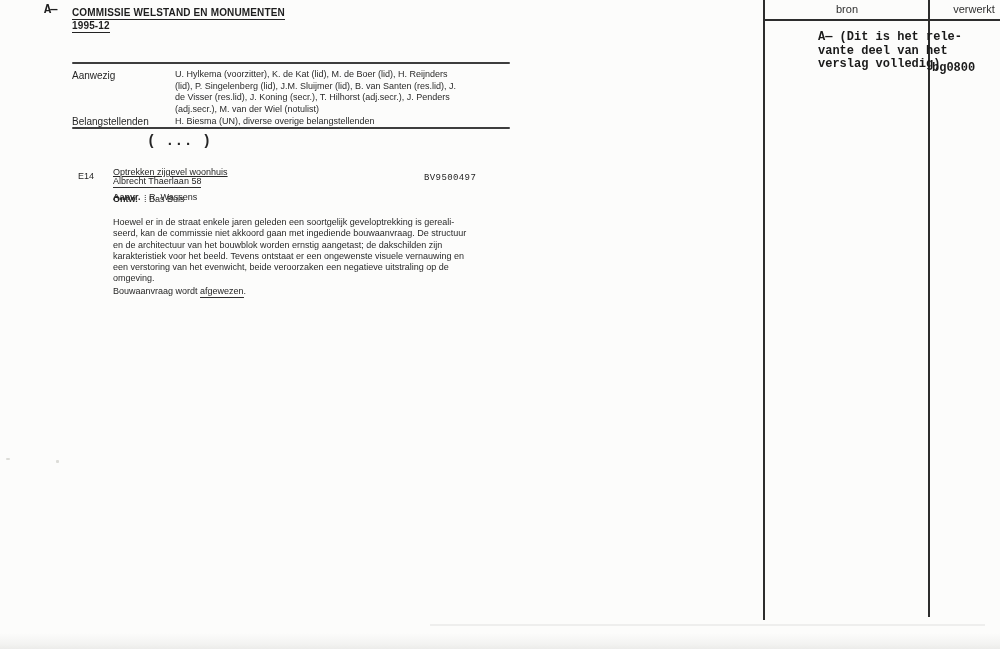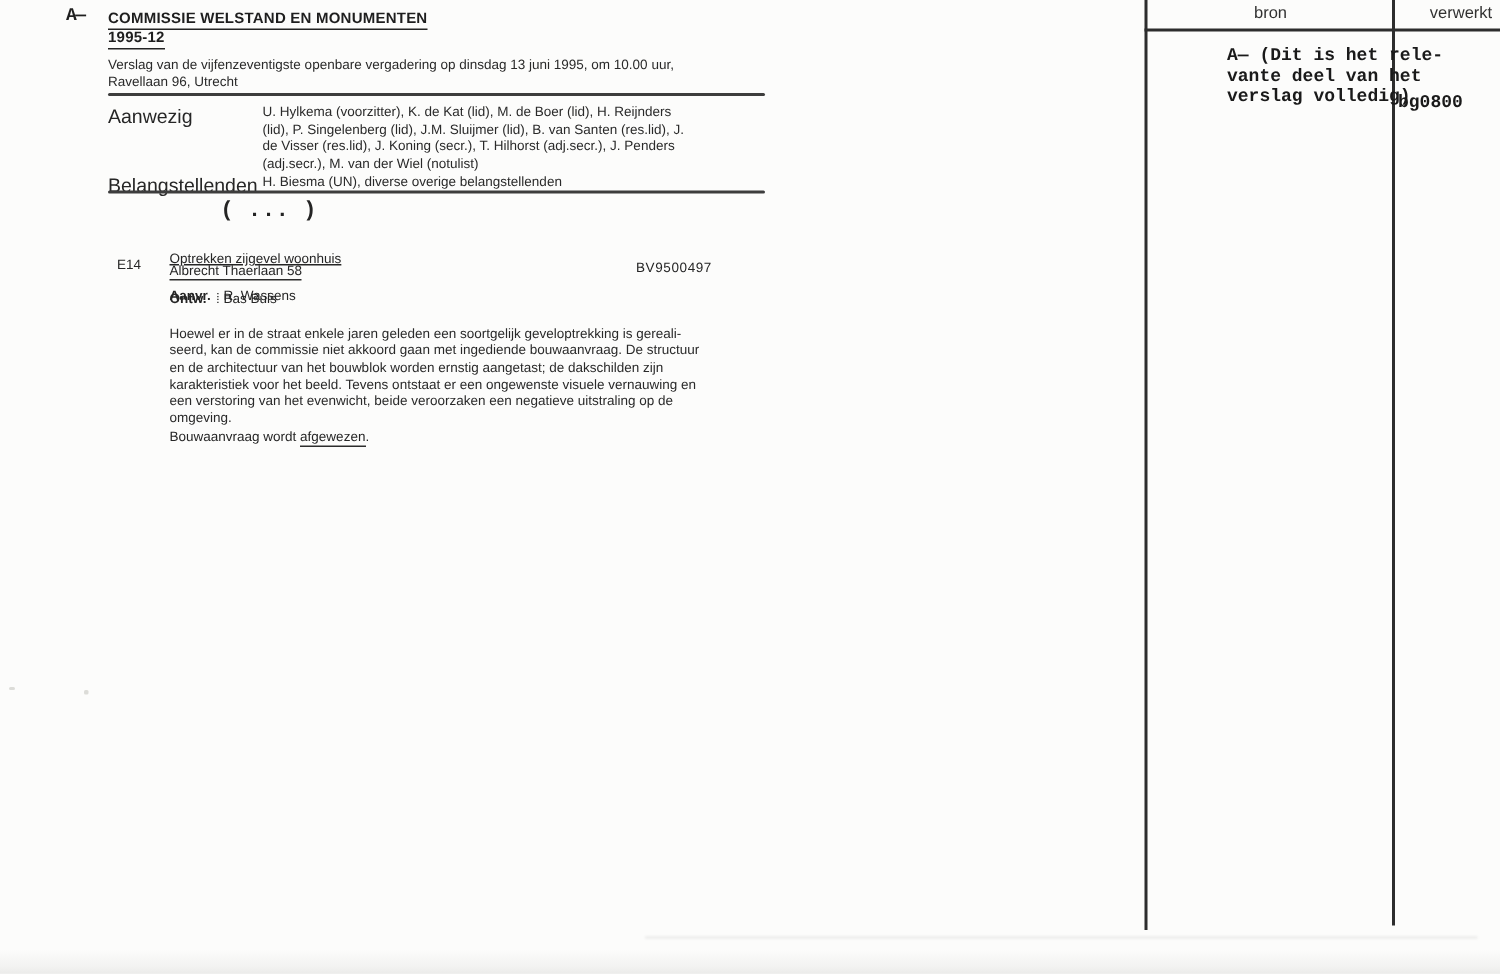--- a/index.html
+++ b/index.html
@@ -22,36 +22,36 @@
   .title-text{
     display:inline-block;
     font-size:10px;font-weight:bold;letter-spacing:0.15px;color:#1e1e1e;
     border-bottom:1.4px solid #232323;padding-bottom:1px;
   }
   .intro{left:72px;top:38px;font-size:9px;line-height:11px;color:#2a2a2a;}
   .rule{position:absolute;height:2px;background:#3d3d3d;border-radius:1px;}
   .rule-1{left:72px;top:62px;width:438px;}
   .rule-2{left:72px;top:127px;width:438px;}
 
-  .att-label{font-size:13px;color:#262626;}
+  .att-label{font-size:10px;color:#262626;}
   .att-label-1{left:72px;top:70px;}
   .att-label-2{left:72px;top:116px;}
   .att-value{font-size:9px;line-height:11.6px;color:#2a2a2a;}
   .att-value-1{left:175px;top:69px;}
   .att-value-2{left:175px;top:116px;}
 
   .omission{left:147px;top:133px;font-size:14.5px;font-weight:bold;color:#242424;letter-spacing:0.5px;}
 
   .case-index{left:78px;top:171px;font-size:9px;}
   .case-address{left:113px;top:170px;text-align:center;}
   .case-address span{
     display:inline-block;font-size:9px;color:#262626;
     border-bottom:1.1px solid #2c2c2c;padding-bottom:0.5px;
   }
-  .case-ref{left:424px;top:173px;font-size:9px;letter-spacing:0.4px;}
+  .case-ref{left:424px;top:173px;font-size:9px;letter-spacing:0.4px;font-family:Liberation Mono, monospace;}
   .case-subject{left:113px;top:167px;font-size:9px;text-decoration:underline;}
   .case-meta{font-size:9px;}
   .case-meta-1{left:113px;top:192px;}
   .case-meta-2{left:113px;top:194px;}
   .meta-label{display:inline-block;width:31px;font-weight:bold;}
   .case-body{left:113px;top:217px;font-size:9px;line-height:11.3px;color:#2a2a2a;}
   .case-decision{left:113px;top:286px;font-size:9px;}
   .decision-word{border-bottom:1.1px solid #2c2c2c;padding-bottom:0.5px;}
 
   
@@ -80,22 +80,20 @@
 
   <span class="abs mono margin-mark">A—</span>
 
   <div class="abs title-line1">
     <span class="title-text">COMMISSIE WELSTAND EN MONUMENTEN</span>
   </div>
   <div class="abs title-line2">
     <span class="title-text">1995-12</span>
   </div>
 
-  <div class="abs intro pre">Verslag van de vijfenzeventigste openbare vergadering op dinsdag 13 juni 1995, om 10.00 uur,
-Ravellaan 96, Utrecht</div>
 
   <div class="rule rule-1"></div>
 
   <div class="abs att-label att-label-1">Aanwezig</div>
   <div class="abs att-value att-value-1 pre">U. Hylkema (voorzitter), K. de Kat (lid), M. de Boer (lid), H. Reijnders
 (lid), P. Singelenberg (lid), J.M. Sluijmer (lid), B. van Santen (res.lid), J.
 de Visser (res.lid), J. Koning (secr.), T. Hilhorst (adj.secr.), J. Penders
 (adj.secr.), M. van der Wiel (notulist)</div>
 
   <div class="abs att-label att-label-2">Belangstellenden</div>

